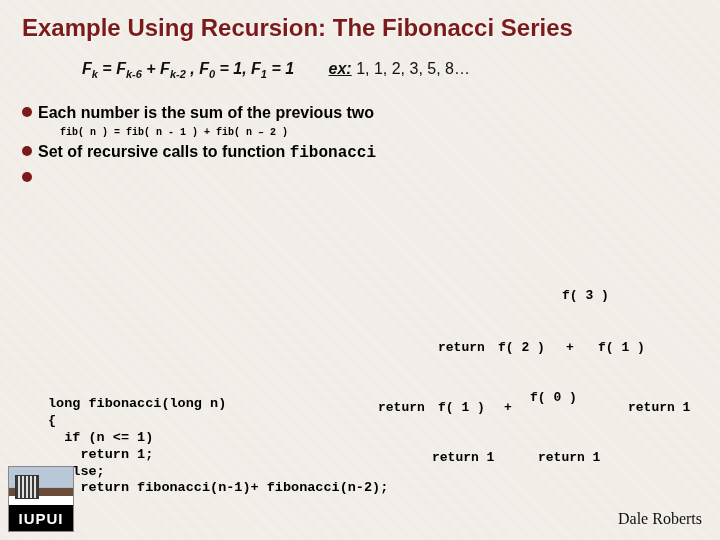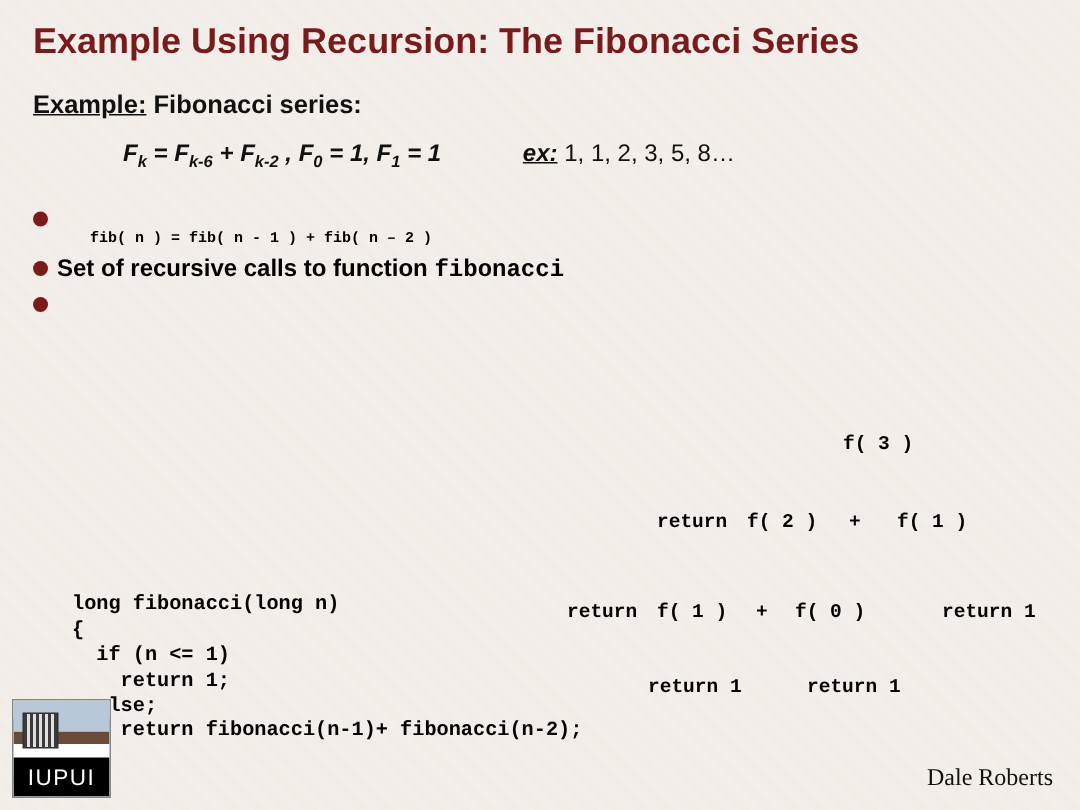--- a/index.html
+++ b/index.html
@@ -34,21 +34,21 @@
   .formula-row {
     margin-left: 60px;
     font-size: 16px;
     font-style: italic;
     font-weight: bold;
     color: #111;
     margin-bottom: 22px;
   }
   .formula-row .ital { font-style: italic; }
   .formula-row .sub { font-size: 11px; vertical-align: sub; font-style: italic; }
-  .formula-row .ex-label { text-decoration: underline; margin-left: 50px; }
+  .formula-row .ex-label { text-decoration: underline; margin-left: 30px; }
   .formula-row .ex-vals { font-style: normal; font-weight: normal; }
   .bullets {
     font-size: 16px;
     line-height: 1.35;
     color: #000;
   }
   .bullets .row { display: flex; align-items: flex-start; margin-bottom: 2px; }
   .dot {
     width: 10px; height: 10px; background: #7a1a1a; border-radius: 50%;
     flex: 0 0 10px; margin-right: 6px; margin-top: 5px;
@@ -100,62 +100,58 @@
       linear-gradient(#b8c8d8,#b8c8d8) 0 0/100% 55% no-repeat,
       linear-gradient(#6a4a38,#6a4a38) 0 55%/100% 45% no-repeat;
     position: relative;
   }
   .logo .pic::before {
     content:""; position:absolute; left:6px; top:8px; width:22px; height:22px;
     background: repeating-linear-gradient(90deg,#3a3a3a 0 2px,#e0e0e0 2px 4px);
     border:1px solid #333;
   }
   .logo .txt {
-    background:#000; color:#fff; font-weight:normal;
+    background:#000; color:#fff; font-weight:bold;
     display:flex; align-items:center; justify-content:center;
     font-size: 15px; letter-spacing: 1px; text-align: right;
   }
   .author {
     position: absolute;
     right: 18px; bottom: 12px;
     font-family: "Times New Roman", serif;
     font-size: 16px;
     color: #111;
   }
 </style>
 </head>
 <body>
 
 <div class="slide">
 
   <div class="title">Example Using Recursion: The Fibonacci Series</div>
 
-  <div class="example-line">
-    <span class="ul">Example:</span>
-    <span> </span>
-    <span class="bold">Fibonacci series:</span>
-  </div>
 
   <div class="formula-row">
     <span class="ital">F</span><span class="sub">k</span>
     <span>= </span>
     <span class="ital">F</span><span class="sub">k-6</span>
     <span> + </span>
     <span class="ital">F</span><span class="sub">k-2</span>
     <span>,   </span>
     <span class="ital">F</span><span class="sub">0</span>
     <span> = 1, </span>
     <span class="ital">F</span><span class="sub">1</span>
     <span> = 1</span>
     <span class="ex-label">ex:</span><span class="ex-vals"> 1, 1, 2, 3, 5, 8…</span>
   </div>
 
   <div class="bullets">
     <div class="row">
       <span class="dot"></span>
+      <span class="txt">Each number is the sum of the previous two</span>
     </div>
     <div class="codeline">fib( n ) = fib( n - 1 ) + fib( n – 2 )</div>
     <div class="row">
       <span class="dot"></span>
       <span class="txt">
         <span>Set of recursive calls to function </span><span class="mono">fibonacci</span>
       </span>
     </div>
     <div class="row">
       <span class="dot"></span>
@@ -166,21 +162,21 @@
     <div class="n" style="left:164px; top:0;">f( 3 )</div>
 
     <div class="n" style="left:40px; top:52px;">return</div>
     <div class="n" style="left:100px; top:52px;">f( 2 )</div>
     <div class="n" style="left:168px; top:52px;">+</div>
     <div class="n" style="left:200px; top:52px;">f( 1 )</div>
 
     <div class="n" style="left:-20px; top:112px;">return</div>
     <div class="n" style="left:40px; top:112px;">f( 1 )</div>
     <div class="n" style="left:106px; top:112px;">+</div>
-    <div class="n" style="left:132px; top:112px;">f( 0 )</div>
+    <div class="n" style="left:132px; top:102px;">f( 0 )</div>
     <div class="n" style="left:230px; top:112px;">return 1</div>
 
     <div class="n" style="left:34px; top:162px;">return 1</div>
     <div class="n" style="left:140px; top:162px;">return 1</div>
   </div>
 
   <div class="codeblock">long fibonacci(long n)
 {
   if (n &lt;= 1)
     return 1;

